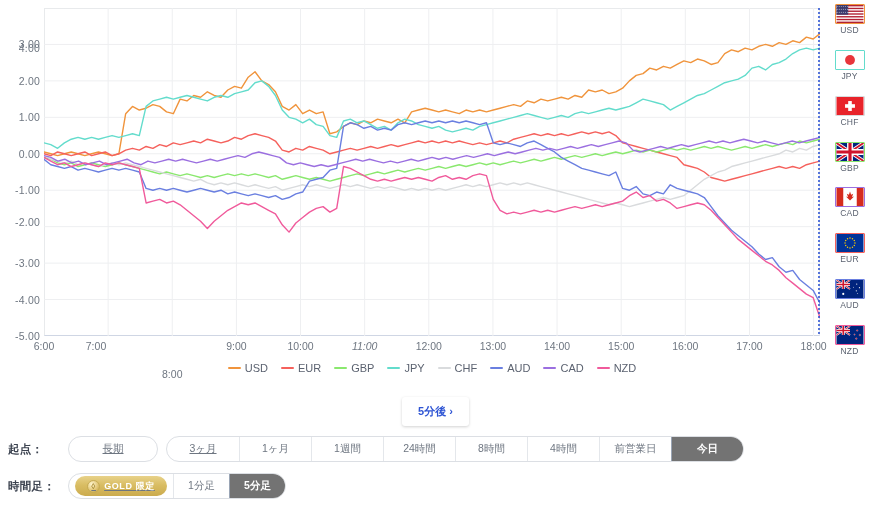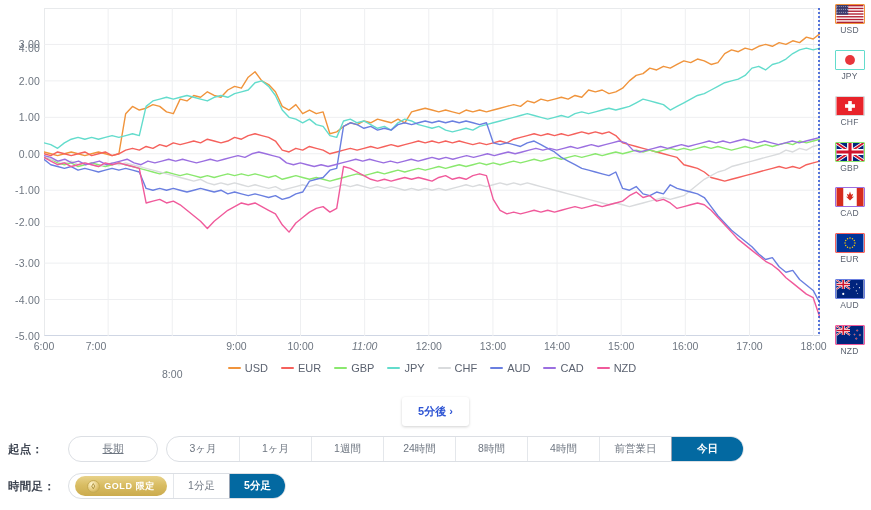--- a/index.html
+++ b/index.html
@@ -90,23 +90,23 @@
     height: 26px; display: flex; align-items: stretch;
     border: 1px solid #dcdfe4; border-radius: 13px;
     background: #fff; overflow: hidden;
   }
   .seg-item {
     min-width: 72px; padding: 0 10px;
     display: flex; align-items: center; justify-content: center;
     font-size: 10.5px; color: #6e7681; cursor: pointer;
     border-left: 1px solid #e4e7eb; white-space: nowrap;
   }
-  .seg-item:first-child { border-left: none; }
+  .seg-item:first-child { border-left: none; text-decoration: underline; }
   .seg-item.active {
-    background: #0369a1; color: #fff; font-weight: bold;
+    background: #737373; color: #fff; font-weight: bold;
     border-left-color: #9aa5b5;
   }
   .seg-tf .seg-item { min-width: 56px; }
   .seg-tf .seg-item.gold {
     min-width: 96px; padding: 0 6px; border-left: none;
   }
   .gold-badge {
     height: 20px; width: 92px; border-radius: 10px;
     background: linear-gradient(180deg,#e8d28a 0%,#d9bd63 45%,#cbab4e 100%);
     display: flex; align-items: center; justify-content: center; gap: 4px;

